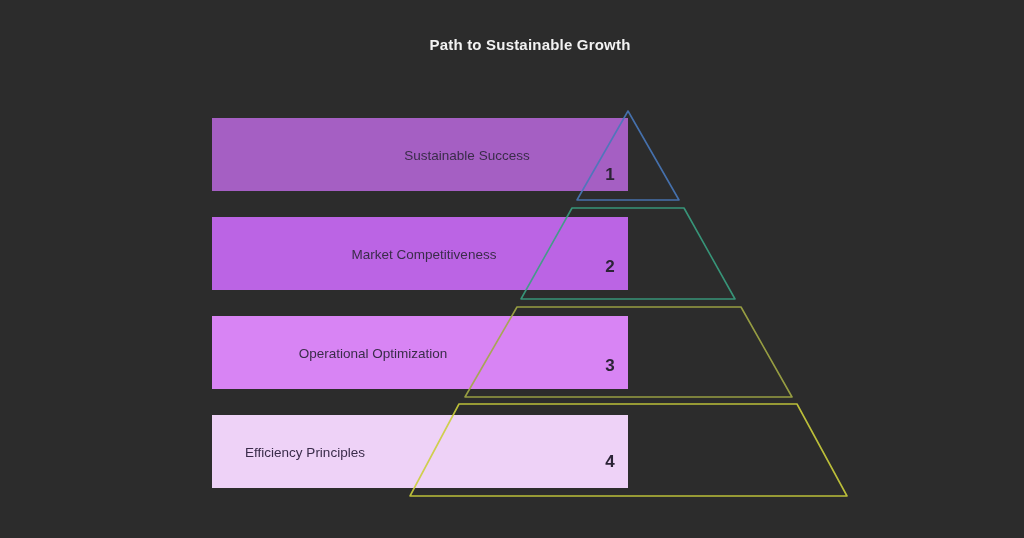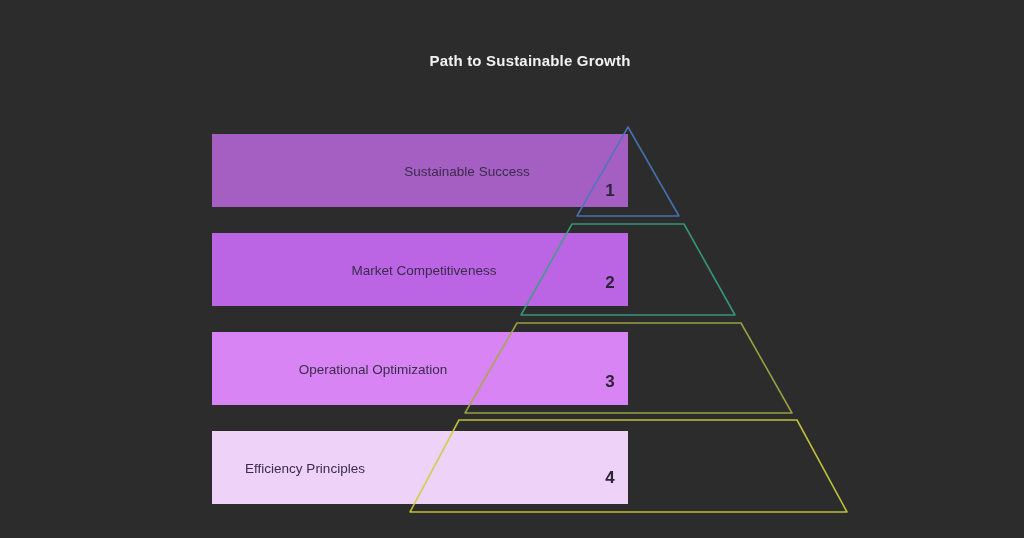--- a/index.html
+++ b/index.html
@@ -9,21 +9,20 @@
     height: 538px;
     background: #2c2c2c;
     overflow: hidden;
     font-family: "Liberation Sans", sans-serif;
   }
   .canvas {
     position: relative;
     width: 1024px;
     height: 388px;
     background: #2c2c2c;
-    margin-top: 16px;
   }
   svg { display: block; }
   .chart-title {
     font-family: "Liberation Sans", sans-serif;
     font-size: 15px;
     font-weight: 700;
     letter-spacing: 0.2px;
   }
   .level-label {
     font-family: "Liberation Sans", sans-serif;

